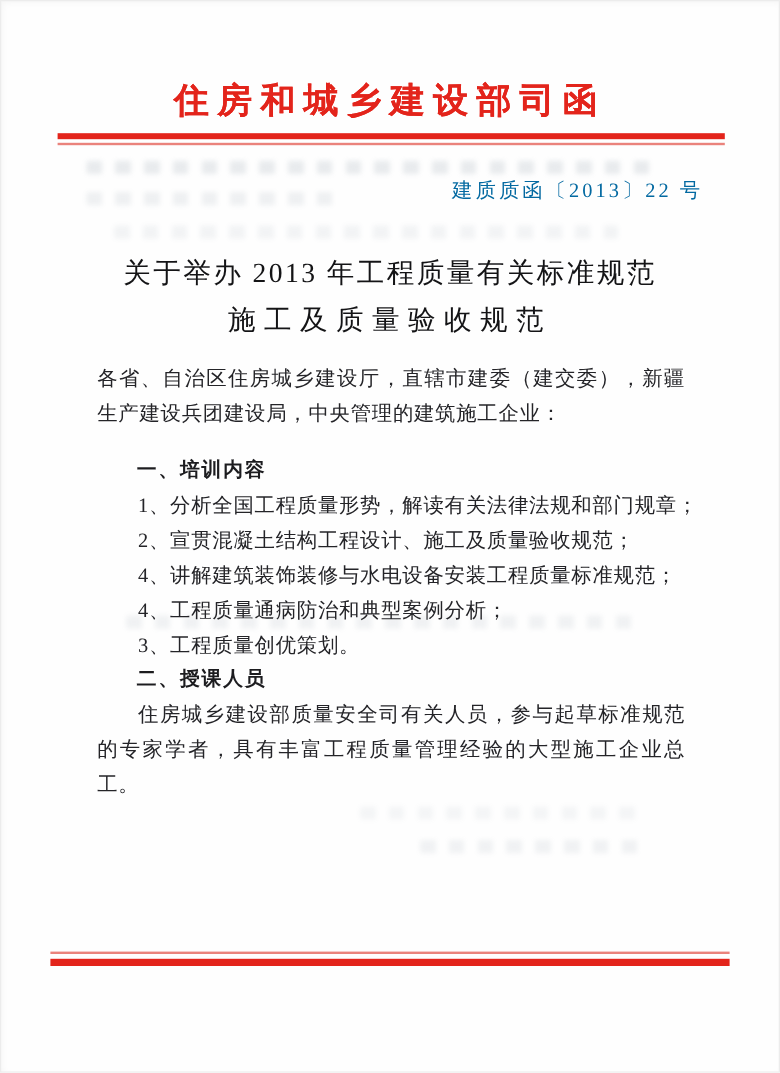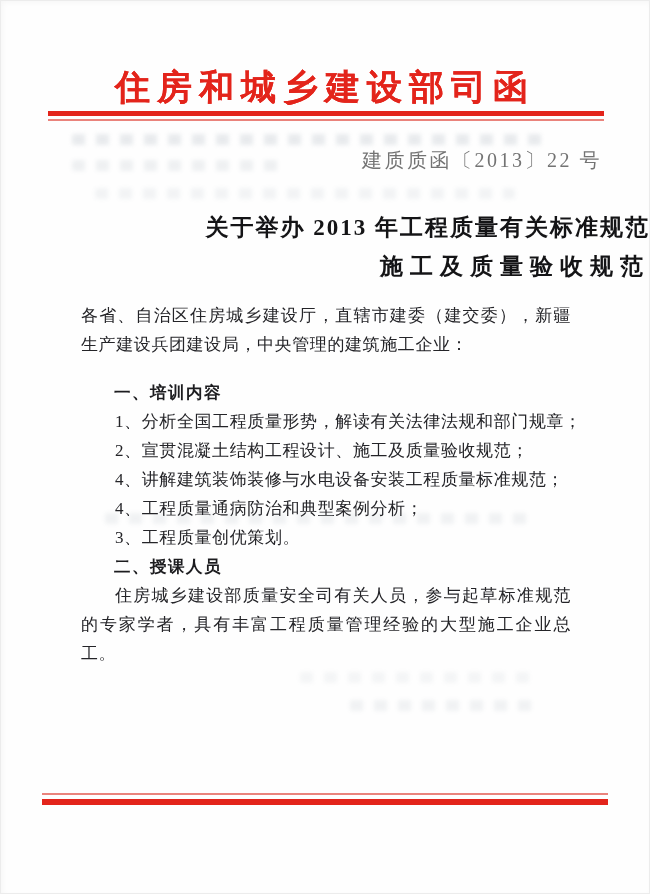--- a/index.html
+++ b/index.html
@@ -12,42 +12,42 @@
     position: relative;
     width: 650px; height: 894px;
     background: #fefefe;
     box-shadow: inset 0 0 0 1px #ececec, inset 2px 2px 6px rgba(0,0,0,0.04);
     overflow: hidden;
   }
   
   .letterhead-title {
     position: absolute; top: 64px; left: 0; right: 0;
     text-align: center;
-    font-size: 35px; font-weight: bold;
+    font-size: 29px; font-weight: bold;
     letter-spacing: 7px;
     color: #e3241b;
     text-shadow: 0 0 0.4px #e3241b;
     white-space: nowrap;
   }
   .rule { position: absolute; }
   .hdr-rule-thick { top: 111px; left: 48px; width: 556px; height: 5px; background: #e3241b; }
   .hdr-rule-thin  { top: 119px; left: 48px; width: 556px; height: 2px; background: #ea837c; }
   .ftr-rule-thin  { top: 793px; left: 42px; width: 566px; height: 2px; background: #ea837c; }
   .ftr-rule-thick { top: 799px; left: 42px; width: 566px; height: 6px; background: #e3241b; }
   
   .doc-number {
-    position: absolute; top: 147px; right: 48px;
-    font-size: 20px; letter-spacing: 2.5px; color: #737373;
+    position: absolute; top: 147px; right: 64px;
+    font-size: 17px; letter-spacing: 2.5px; color: #0369a1;
     white-space: nowrap;
   }
   
   .notice-title {
     position: absolute; top: 208px; left: 0; right: 0;
-    text-align: right; color: #141416;
-    font-weight: bold; font-size: 23px; line-height: 39px;
+    text-align: center; color: #141416;
+    font-weight: normal; font-size: 23px; line-height: 39px;
   }
   .notice-title .line1 { letter-spacing: 2px; }
   .notice-title .line2 { letter-spacing: 7px; }
   
   .body-text {
     position: absolute; top: 301px; left: 81px; width: 490px;
     font-size: 17px; line-height: 29px;
     color: #242428;
     letter-spacing: 0.6px;
     text-align: justify;

